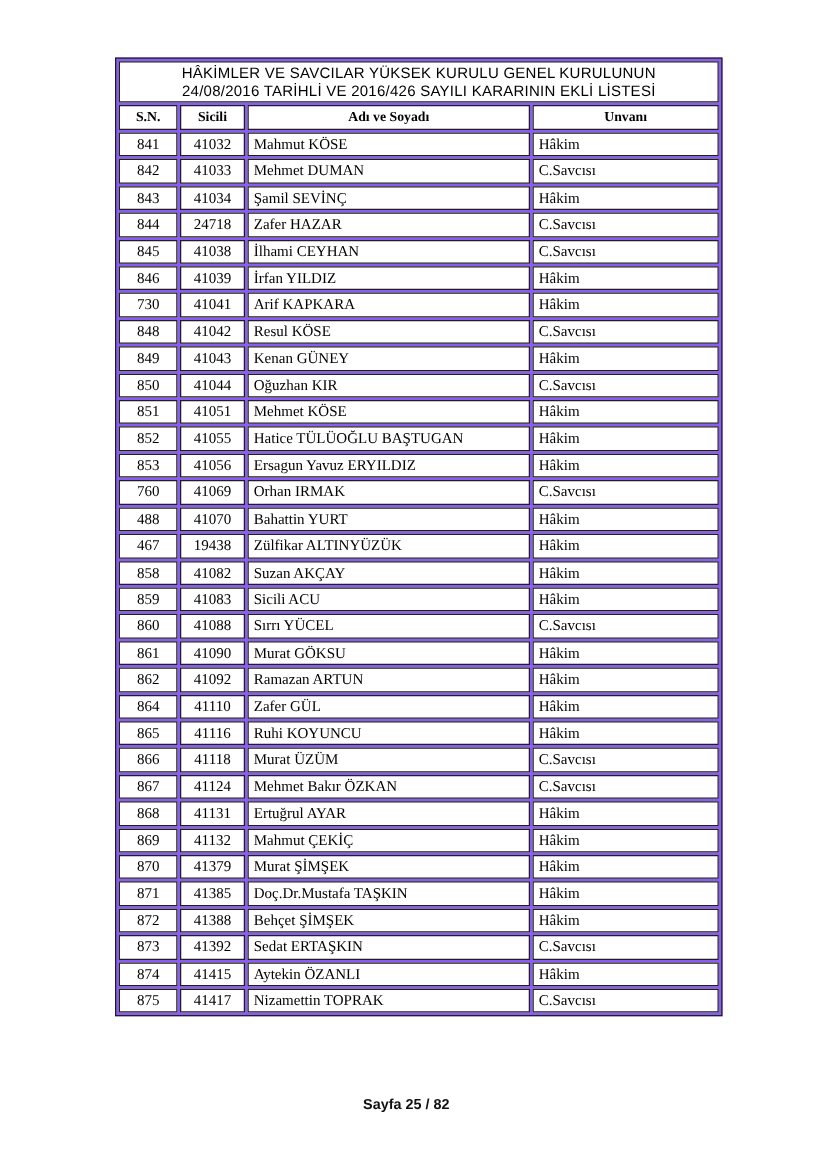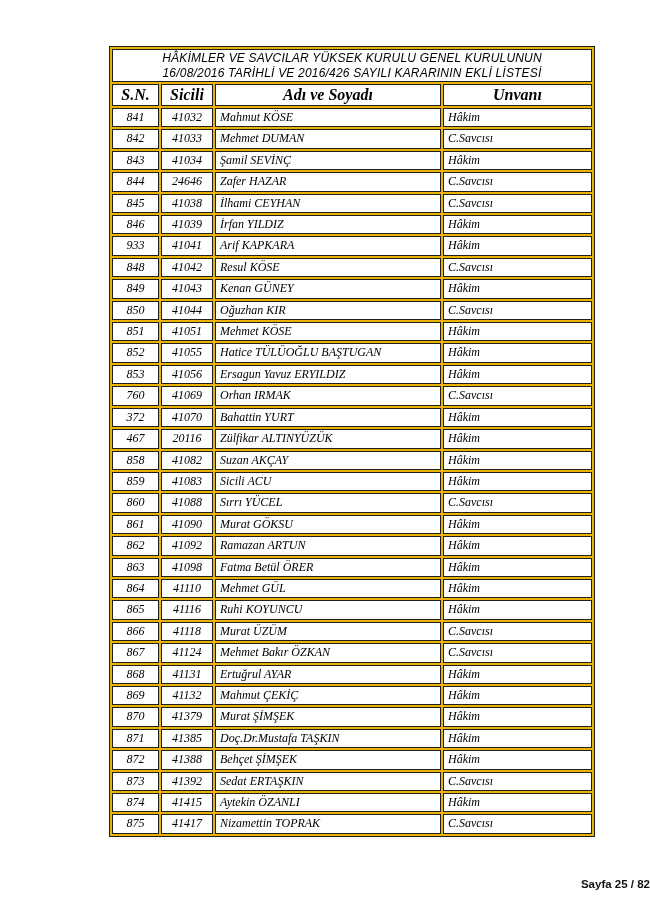--- a/index.html
+++ b/index.html
@@ -11,48 +11,47 @@
     position: relative;
     width: 650px;
     height: 920px;
     background: #ffffff;
     overflow: hidden;
     font-family: "Liberation Serif", serif;
     color: #000000;
   }
   table.list-table {
     position: absolute;
-    left: 109px;
+    left: 92px;
     top: 46px;
     width: 474px;
     table-layout: fixed;
     border-collapse: separate;
     border-spacing: 2px;
     border: 1px solid #1f1f1f;
-    background: #eab308;
-    font-style: italic;
+    background: #8b5cf6;
   }
   table.list-table td, table.list-table th {
     border: 1px solid #1f1f1f;
     background: #ffffff;
     overflow: hidden;
     white-space: nowrap;
   }
   td.doc-title-cell {
     font-family: "Liberation Sans", sans-serif;
     font-size: 12px;
     font-weight: 400;
     text-align: center;
     height: 29px;
     line-height: 14.5px;
     letter-spacing: 0.2px;
   }
   tr.col-header-row th {
     font-family: "Liberation Serif", serif;
-    font-size: 16px;
+    font-size: 11px;
     font-weight: 700;
     text-align: center;
     height: 16px;
     padding: 1px 0;
   }
   tbody.data-rows td {
     font-size: 12px;
     height: 17.4px;
     line-height: 17.4px;
     padding: 0;
@@ -68,21 +67,21 @@
   }
   col.c-sn    { width: 47px; }
   col.c-sicil { width: 52px; }
   col.c-name  { width: 226px; }
   col.c-unvan { width: 149px; }
   .page-footer {
     position: absolute;
     left: 0;
     right: 0;
     top: 878px;
-    text-align: right;
+    text-align: center;
     font-family: "Liberation Sans", sans-serif;
     font-size: 11.5px;
     font-weight: 700;
     color: #111111;
   }
 </style>
 </head>
 <body>
 
 <div class="page">
@@ -91,21 +90,21 @@
     <colgroup>
       <col class="c-sn">
       <col class="c-sicil">
       <col class="c-name">
       <col class="c-unvan">
     </colgroup>
     <thead>
       <tr>
         <td colspan="4" class="doc-title-cell">
           <div>HÂKİMLER VE SAVCILAR YÜKSEK KURULU GENEL KURULUNUN</div>
-          <div>16/08/2016 TARİHLİ VE 2016/426 SAYILI KARARININ EKLİ LİSTESİ</div>
+          <div>24/08/2016 TARİHLİ VE 2016/426 SAYILI KARARININ EKLİ LİSTESİ</div>
         </td>
       </tr>
       <tr class="col-header-row">
         <th>S.N.</th>
         <th>Sicili</th>
         <th>Adı ve Soyadı</th>
         <th>Unvanı</th>
       </tr>
     </thead>
     <tbody class="data-rows" id="rows-body">
@@ -122,38 +121,38 @@
           <td class="col-unvan">C.Savcısı</td>
         </tr>
         <tr>
           <td class="col-sn">843</td>
           <td class="col-sicil">41034</td>
           <td class="col-name">Şamil SEVİNÇ</td>
           <td class="col-unvan">Hâkim</td>
         </tr>
         <tr>
           <td class="col-sn">844</td>
-          <td class="col-sicil">24646</td>
+          <td class="col-sicil">24718</td>
           <td class="col-name">Zafer HAZAR</td>
           <td class="col-unvan">C.Savcısı</td>
         </tr>
         <tr>
           <td class="col-sn">845</td>
           <td class="col-sicil">41038</td>
           <td class="col-name">İlhami CEYHAN</td>
           <td class="col-unvan">C.Savcısı</td>
         </tr>
         <tr>
           <td class="col-sn">846</td>
           <td class="col-sicil">41039</td>
           <td class="col-name">İrfan YILDIZ</td>
           <td class="col-unvan">Hâkim</td>
         </tr>
         <tr>
-          <td class="col-sn">933</td>
+          <td class="col-sn">730</td>
           <td class="col-sicil">41041</td>
           <td class="col-name">Arif KAPKARA</td>
           <td class="col-unvan">Hâkim</td>
         </tr>
         <tr>
           <td class="col-sn">848</td>
           <td class="col-sicil">41042</td>
           <td class="col-name">Resul KÖSE</td>
           <td class="col-unvan">C.Savcısı</td>
         </tr>
@@ -187,28 +186,28 @@
           <td class="col-name">Ersagun Yavuz ERYILDIZ</td>
           <td class="col-unvan">Hâkim</td>
         </tr>
         <tr>
           <td class="col-sn">760</td>
           <td class="col-sicil">41069</td>
           <td class="col-name">Orhan IRMAK</td>
           <td class="col-unvan">C.Savcısı</td>
         </tr>
         <tr>
-          <td class="col-sn">372</td>
+          <td class="col-sn">488</td>
           <td class="col-sicil">41070</td>
           <td class="col-name">Bahattin YURT</td>
           <td class="col-unvan">Hâkim</td>
         </tr>
         <tr>
           <td class="col-sn">467</td>
-          <td class="col-sicil">20116</td>
+          <td class="col-sicil">19438</td>
           <td class="col-name">Zülfikar ALTINYÜZÜK</td>
           <td class="col-unvan">Hâkim</td>
         </tr>
         <tr>
           <td class="col-sn">858</td>
           <td class="col-sicil">41082</td>
           <td class="col-name">Suzan AKÇAY</td>
           <td class="col-unvan">Hâkim</td>
         </tr>
         <tr>
@@ -229,29 +228,23 @@
           <td class="col-name">Murat GÖKSU</td>
           <td class="col-unvan">Hâkim</td>
         </tr>
         <tr>
           <td class="col-sn">862</td>
           <td class="col-sicil">41092</td>
           <td class="col-name">Ramazan ARTUN</td>
           <td class="col-unvan">Hâkim</td>
         </tr>
         <tr>
-          <td class="col-sn">863</td>
-          <td class="col-sicil">41098</td>
-          <td class="col-name">Fatma Betül ÖRER</td>
-          <td class="col-unvan">Hâkim</td>
-        </tr>
-        <tr>
           <td class="col-sn">864</td>
           <td class="col-sicil">41110</td>
-          <td class="col-name">Mehmet GÜL</td>
+          <td class="col-name">Zafer GÜL</td>
           <td class="col-unvan">Hâkim</td>
         </tr>
         <tr>
           <td class="col-sn">865</td>
           <td class="col-sicil">41116</td>
           <td class="col-name">Ruhi KOYUNCU</td>
           <td class="col-unvan">Hâkim</td>
         </tr>
         <tr>
           <td class="col-sn">866</td>

